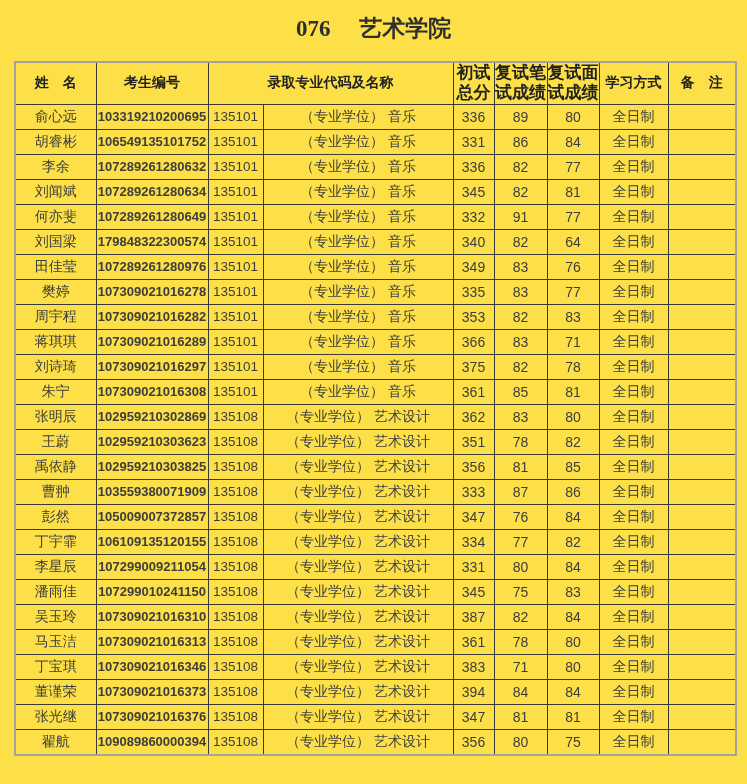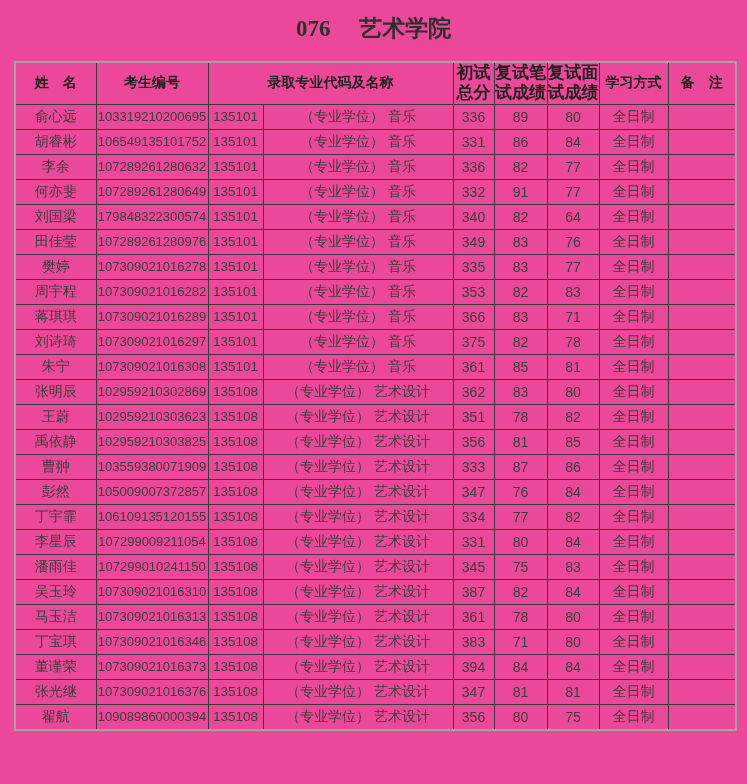--- a/index.html
+++ b/index.html
@@ -1,17 +1,17 @@
 <!DOCTYPE html>
 <html><head>
 <meta charset="utf-8">
 <style>
   html,body { margin:0; padding:0; background:#ffffff; }
   .page {
-    width:747px; height:784px; background:#ec4899; overflow:hidden;
+    width:747px; height:784px; background:#fde047; overflow:hidden;
     font-family:"Liberation Sans", sans-serif; color:#383838;
   }
   .doc-title {
     text-align:center; padding-top:13px;
     font-family:"Liberation Serif", serif;
     font-size:23px; font-weight:700; color:#2e2e2e;
   }
   table.admission {
     border-collapse:collapse; table-layout:fixed;
     width:721px; margin:17px 0 0 14px;
@@ -22,21 +22,21 @@
     text-align:center; vertical-align:middle;
     padding:0; overflow:hidden; white-space:nowrap;
   }
   .admission thead th {
     height:32px; font-size:14px; font-weight:700; color:#222222;
   }
   .admission thead th.twoline {
     font-size:17px; line-height:1.2; white-space:pre-line; font-weight:700;
   }
   .admission tbody td { height:24px; font-size:14px; color:#3d3d3d; }
-  .admission tbody td.c-no   { font-size:13px; letter-spacing:0px; }
+  .admission tbody td.c-no   { font-size:13px; letter-spacing:0px;font-weight:bold; }
   .admission tbody td.c-code { font-size:13.5px;margin-top:48px; }
   .admission tbody td.c-score{ font-size:14px; }
 </style>
 </head>
 <body>
 
 <div class="page">
 
   <div class="doc-title">076　 艺术学院</div>
 
@@ -95,20 +95,31 @@
     <td class="c-no">107289261280632</td>
     <td class="c-code">135101</td>
     <td class="c-major">（专业学位） 音乐</td>
     <td class="c-score">336</td>
     <td class="c-score">82</td>
     <td class="c-score">77</td>
     <td class="c-mode">全日制</td>
     <td class="c-remark"></td>
   </tr>
         <tr>
+    <td class="c-name">刘闻斌</td>
+    <td class="c-no">107289261280634</td>
+    <td class="c-code">135101</td>
+    <td class="c-major">（专业学位） 音乐</td>
+    <td class="c-score">345</td>
+    <td class="c-score">82</td>
+    <td class="c-score">81</td>
+    <td class="c-mode">全日制</td>
+    <td class="c-remark"></td>
+  </tr>
+        <tr>
     <td class="c-name">何亦斐</td>
     <td class="c-no">107289261280649</td>
     <td class="c-code">135101</td>
     <td class="c-major">（专业学位） 音乐</td>
     <td class="c-score">332</td>
     <td class="c-score">91</td>
     <td class="c-score">77</td>
     <td class="c-mode">全日制</td>
     <td class="c-remark"></td>
   </tr>

